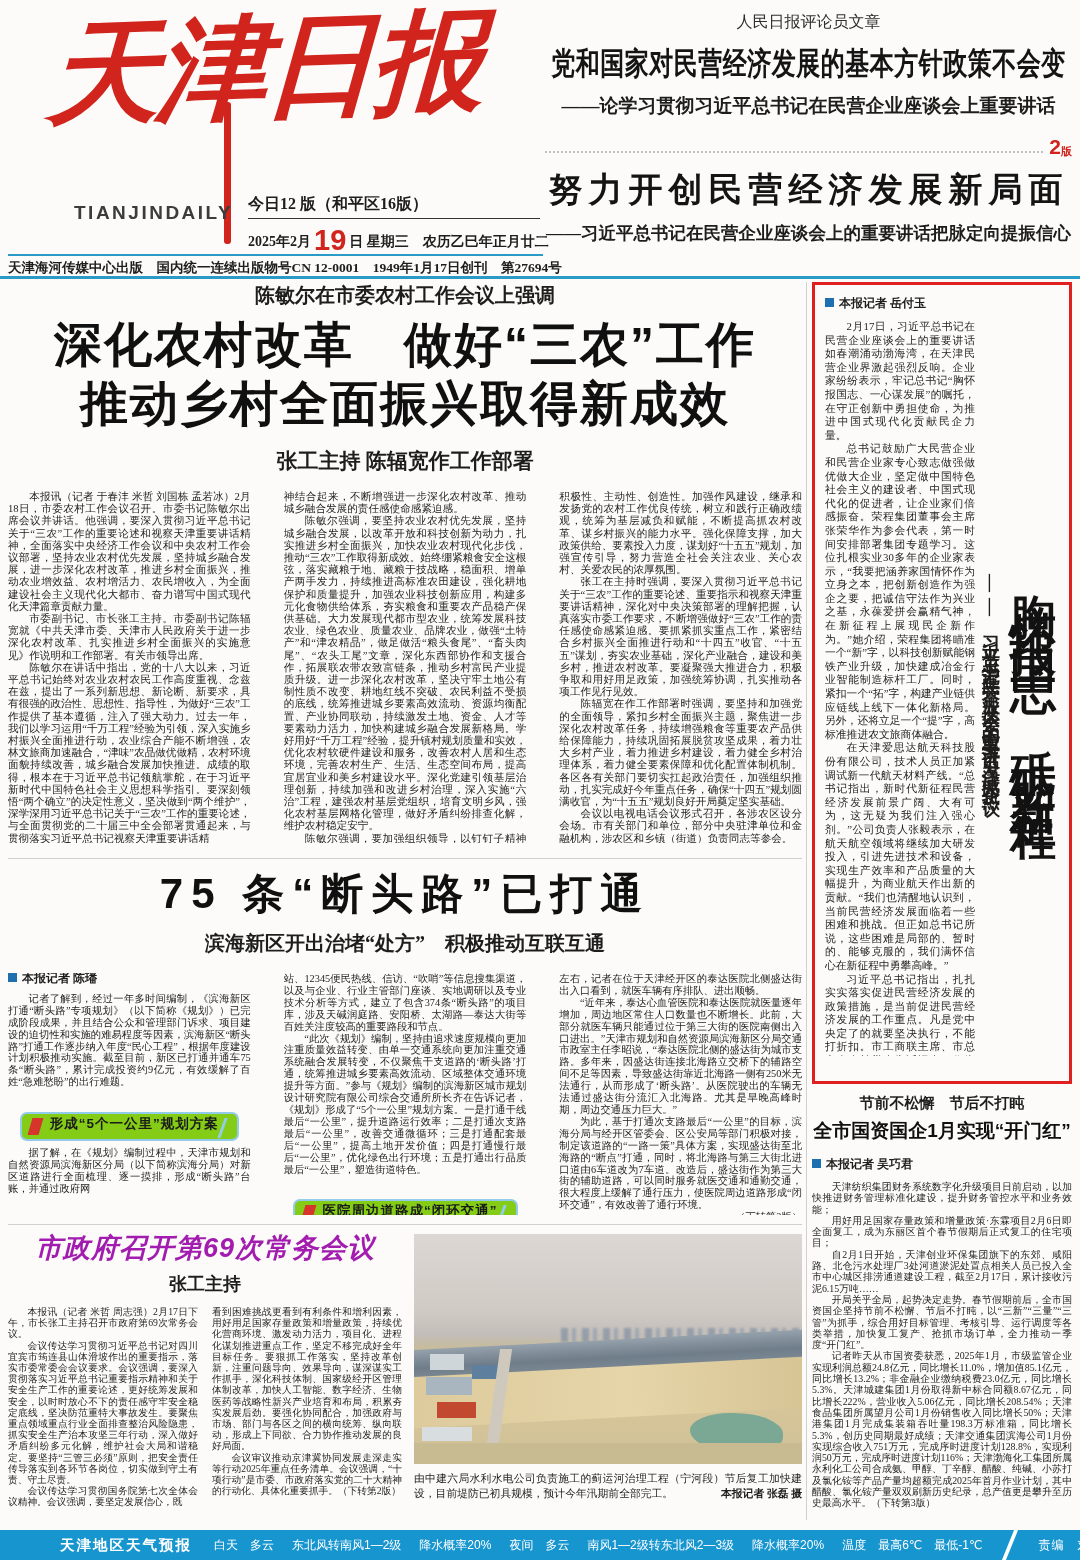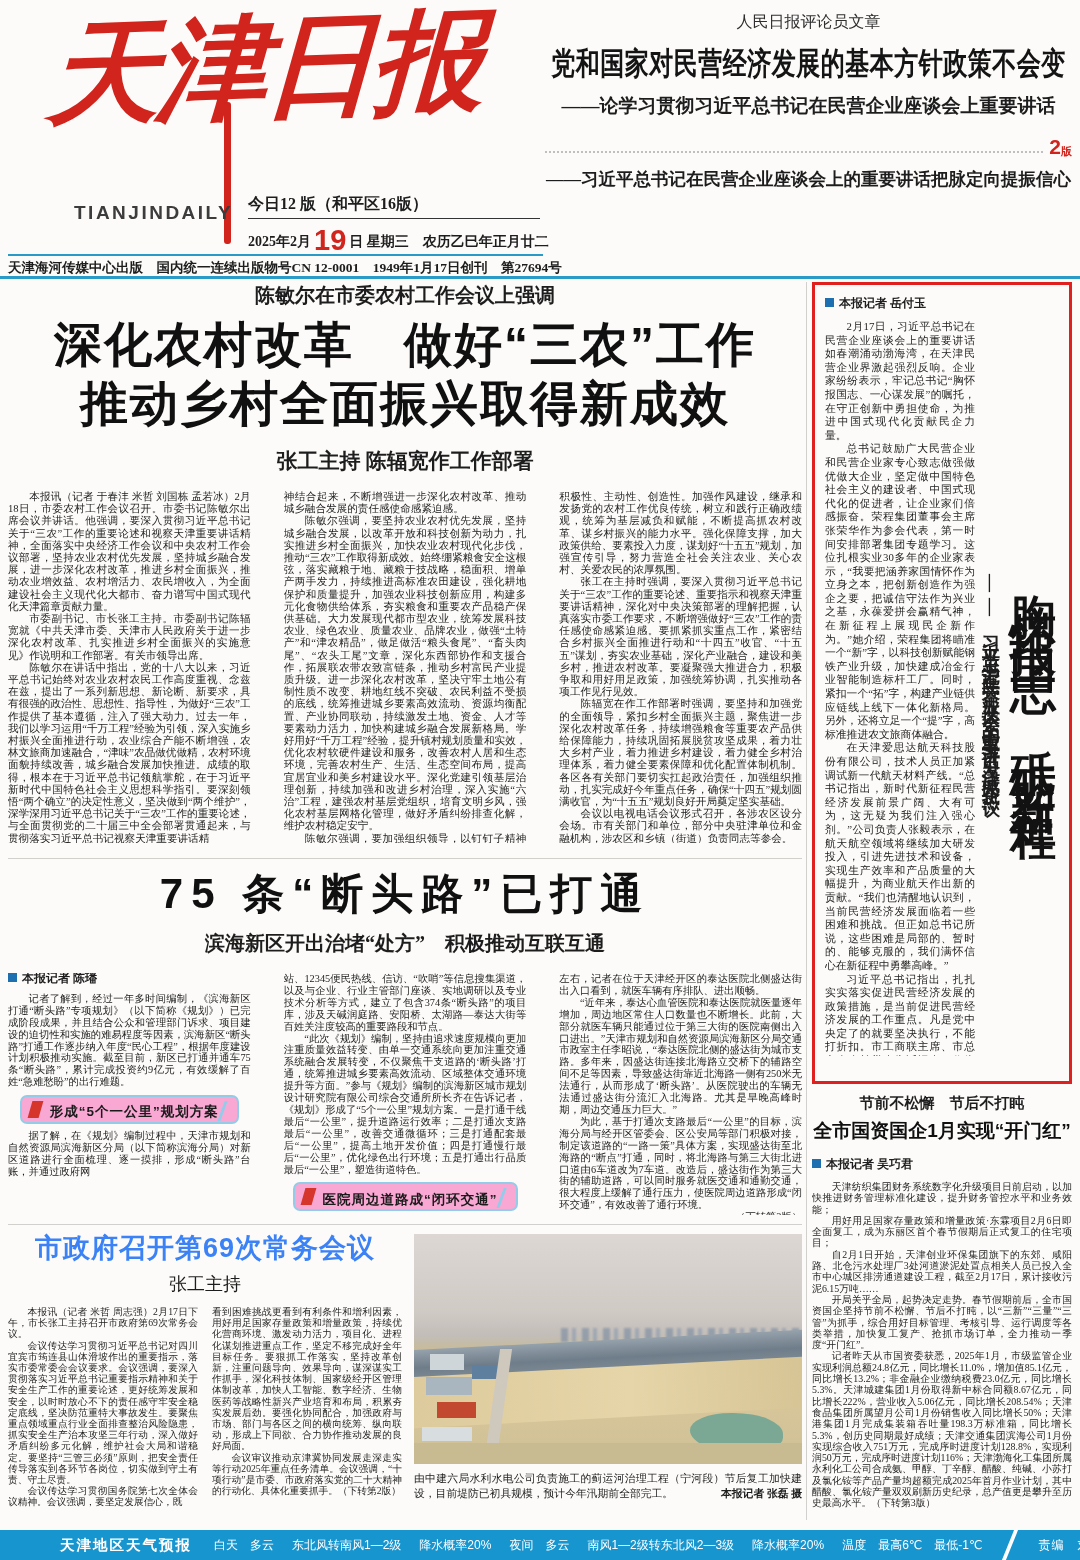--- a/index.html
+++ b/index.html
@@ -57,30 +57,30 @@
   .rb-body p{margin:0;text-indent:2em;}
   .rb-vert{flex:1;writing-mode:vertical-rl;text-align:center;height:770px;}
   .rb-title{font-size:46px;font-weight:900;letter-spacing:18px;color:#121212;line-height:54px;
         font-family:"Liberation Sans","DejaVu Sans",sans-serif;}
   .rb-subtitle{font-size:18px;font-weight:bold;letter-spacing:6px;line-height:32px;margin-top:4px;}
   
   .roads{position:absolute;left:8px;top:866px;width:794px;height:352px;}
   .rd-h{text-align:center;font-size:42px;font-weight:900;letter-spacing:8px;color:#101010;}
   .rd-deck{text-align:center;font-size:20px;font-weight:bold;margin-top:8px;}
   .roads .col{height:242px;font-size:10.3px;line-height:11.9px;}
-  .badge{display:flex;align-items:flex-end;width:fit-content;margin:7px auto 6px;padding:4px 18px 4px 8px;
-        border:2px solid #93cce8;border-radius:7px;background:#f9a8d4;position:relative;}
+  .badge{display:flex;align-items:flex-start;width:fit-content;margin:24px auto 6px;padding:4px 18px 4px 8px;
+        border:2px solid #93cce8;border-radius:7px;background:#84cc16;position:relative;}
   .badge-flag{width:11px;height:17px;background:#d6352b;transform:skewX(-16deg);margin-right:9px;}
   .badge-text{font-size:13.5px;font-weight:900;font-family:"Liberation Sans","DejaVu Sans",sans-serif;color:#1a1a1a;letter-spacing:1px;}
   .badge-slash{position:absolute;right:6px;top:4px;width:7px;height:20px;border-left:3px solid #93cce8;transform:skewX(-20deg);}
   .continued{text-align:right;text-indent:0 !important;}
   
   .gov{position:absolute;left:8px;top:1230px;width:394px;height:290px;}
-  .gov-h{text-align:center;font-size:27px;font-weight:900;color:#3b82f6;letter-spacing:1px;}
-  .gov-deck{text-align:center;font-size:18px;font-weight:normal;margin-top:6px;}
+  .gov-h{text-align:center;font-size:27px;font-weight:900;color:#a21caf;letter-spacing:1px;font-style:italic;}
+  .gov-deck{text-align:center;font-size:18px;font-weight:bold;margin-top:6px;}
   .gov .body-cols{gap:14px;margin-top:10px;}
   .gov .col{height:212px;font-size:9.7px;line-height:11.2px;}
   
   .photo-block{position:absolute;left:414px;top:1234px;width:388px;height:286px;}
   .photo{position:relative;width:388px;height:230px;overflow:hidden;
         background:linear-gradient(#dcd7d3 0%,#d0cac5 34%,#c2bdb8 44%,#c9bb90 52%,#d8c69a 72%,#cfc096 100%);}
   .skyline{position:absolute;left:38%;top:41%;width:62%;height:14px;opacity:.65;filter:blur(1px);
         background:repeating-linear-gradient(90deg,#7d8ea3 0 7px,transparent 7px 11px,#8d9cb0 11px 15px,transparent 15px 21px);}
   .river{position:absolute;left:-4%;top:46%;width:108%;height:13%;transform:rotate(-3deg);
         background:linear-gradient(#95a1ab,#6f7d8a 60%,#7d8a95);}
@@ -135,20 +135,21 @@
 
   <div class="topright">
     <div class="tr-kicker">人民日报评论员文章</div>
     <div class="tr-h1 sans">党和国家对民营经济发展的基本方针政策不会变</div>
     <div class="tr-sub1">——论学习贯彻习近平总书记在民营企业座谈会上重要讲话</div>
     <div class="tr-dotted">
       <span class="dots"></span>
       <span class="tr-pagenum">2</span>
       <span class="tr-pagelabel">版</span>
     </div>
+    <div class="tr-h2 sans">努力开创民营经济发展新局面</div>
     <div class="tr-sub2">——习近平总书记在民营企业座谈会上的重要讲话把脉定向提振信心</div>
   </div>
 
   <div class="vrule"></div>
   <div class="hrule1"></div>
   <div class="hrule2"></div>
 
   <div class="main-article">
     <div class="ma-kicker">陈敏尔在市委农村工作会议上强调</div>
     <div class="ma-h sans">

